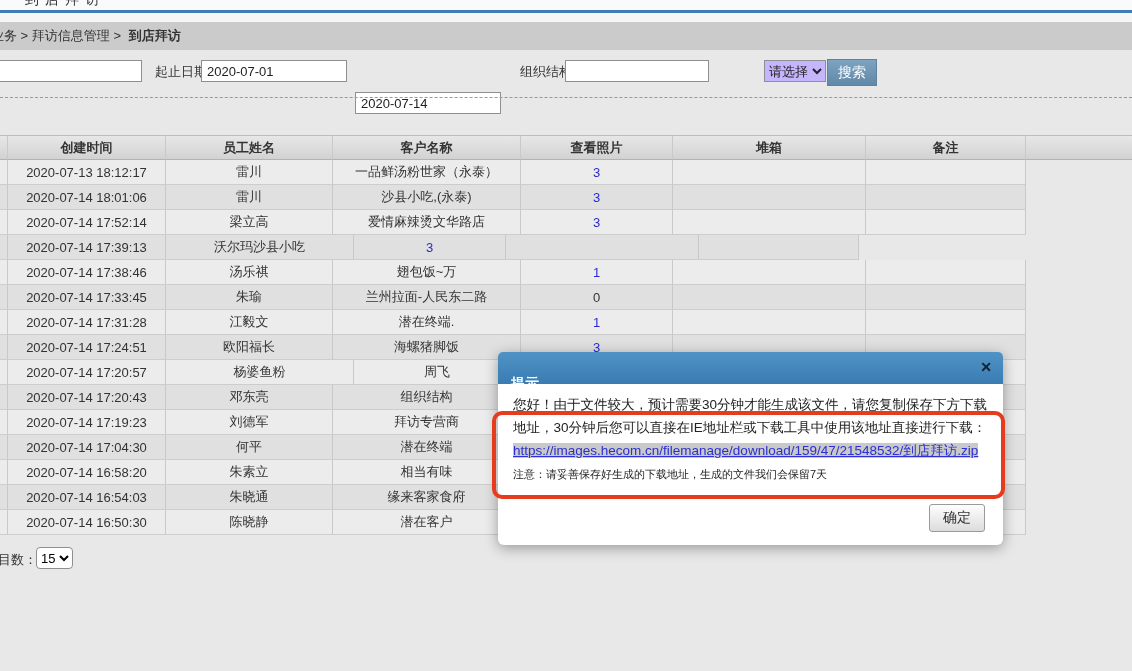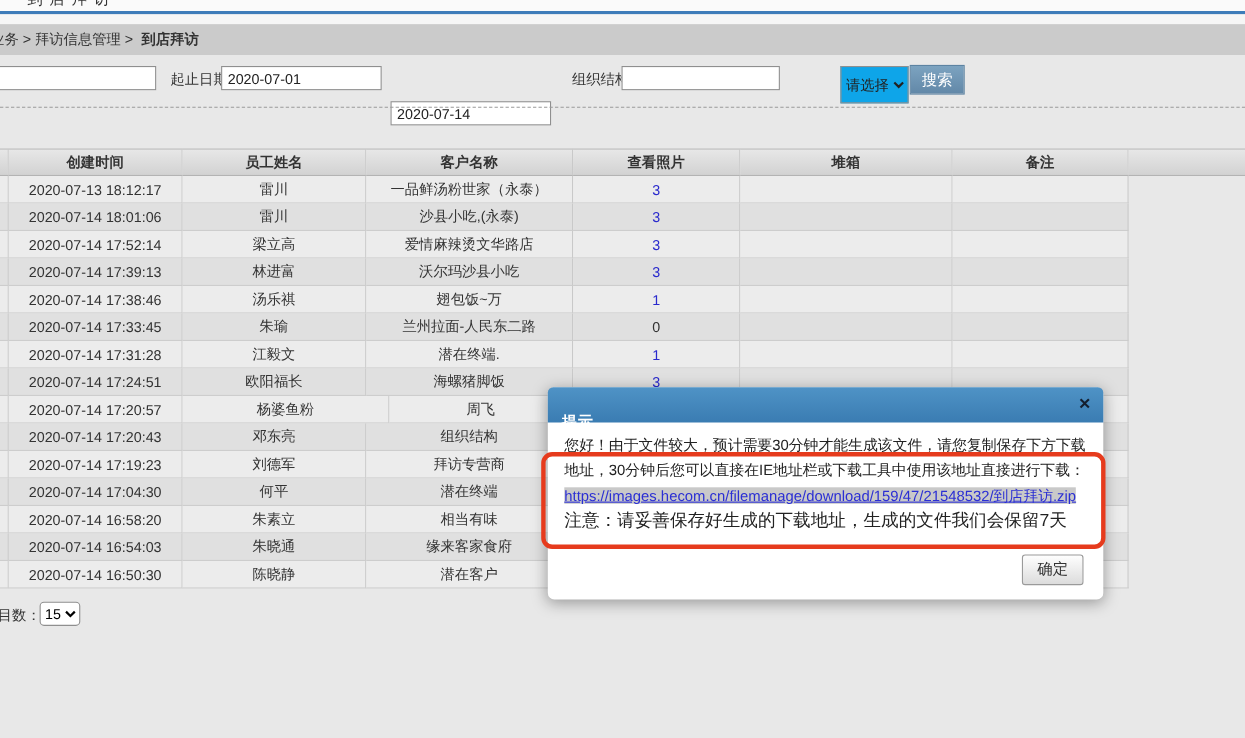--- a/index.html
+++ b/index.html
@@ -17,21 +17,21 @@
   .white-gap { position:absolute; left:0; top:13px; width:100%; height:9px; background:#f6f6f6; }
   .breadcrumb { position:absolute; left:0; top:22px; width:100%; height:28px; background:#cbcbcb;
     line-height:28px; white-space:nowrap; overflow:hidden; }
   .breadcrumb-inner { margin-left:-9px; }
   .breadcrumb-inner .last { font-weight:700; margin-left:4px; }
   
   .searchbar { position:absolute; left:0; top:55px; width:100%; height:36px; }
   .searchbar .lbl { position:absolute; top:8px; font-size:13px; color:#333; }
   .txt { position:absolute; top:5px; height:22px; border:1px solid #8f8f8f; background:#fff;
     font-size:13px; padding:0 5px; font-family:inherit; color:#222; }
-  .sel { position:absolute; top:5px; height:34px; border:1px solid #8f8f8f; background:#0ea5e9;
+  .sel { position:absolute; top:5px; height:22px; border:1px solid #8f8f8f; background:#c4b5fd;
     font-size:13px; font-family:inherit; color:#222; }
   .search-btn { position:absolute; left:827px; top:4px; width:50px; height:27px;
     background:linear-gradient(#7ca3c0,#6288a8); border:1px solid #5c83a2; color:#fff;
     font-size:14px; font-family:inherit; cursor:pointer; }
   .dashed { position:absolute; left:0; top:97px; width:100%; border-top:1px dashed #999; }
   
   .table { position:absolute; left:0; top:135px; width:1132px; }
   .trow { display:flex; height:25px; }
   .cell { display:flex; align-items:center; justify-content:center;
     border-right:1px solid #c9c9c9; border-bottom:1px solid #cdcdcd;
@@ -52,21 +52,21 @@
   .dialog { position:absolute; left:498px; top:352px; width:505px; height:193px;
     background:#fff; border-radius:6px; box-shadow:0 3px 14px rgba(0,0,0,.35); z-index:10; }
   .dialog-header { height:30px; background:linear-gradient(#4f93c6,#3a7cb2);
     border-radius:5px 5px 0 0; color:#fff; font-weight:700; font-size:14px;
     line-height:30px; padding:16px 13px; position:relative; }
   .dialog-close { position:absolute; right:11px; top:0; line-height:30px; color:#141e2e;
     font-weight:700; font-size:14px; cursor:pointer; }
   .dialog-body { padding:9px 15px 0 15px; font-size:13.5px; line-height:23px; color:#222; }
   .dialog-link-line { display:block; }
   .dialog-link { color:#2b2fd4; text-decoration:underline; background:#c9c9c9; word-break:break-all; }
-  .dialog-note { font-size:16px; color:#222; }
+  .dialog-note { font-size:11px; color:#222; }
   .dialog-confirm { position:absolute; right:18px; bottom:13px; padding:4px 13px;
     font-size:14px; color:#333; background:linear-gradient(#fefefe,#dcdcdc);
     border:1px solid #9a9a9a; border-radius:3px; font-family:inherit; cursor:pointer; }
   .red-annotation { position:absolute; left:492px; top:411px; width:513px; height:88px;
     border:4px solid #e63b1d; border-radius:10px; z-index:11; pointer-events:none; }
 </style>
 </head>
 <body>
 
 <div class="top-strip">
@@ -136,21 +136,20 @@
       <div class="cell" style="width: 152px;">
         <a class="photo-link">3</a>
       </div>
       <div class="cell" style="width: 193px;"></div>
       <div class="cell" style="width: 160px;"></div>
       <div class="cell ghost" style="width: 106px;"></div>
     </div>
     <div class="trow even">
       <div class="cell" style="width: 8px;"></div>
       <div class="cell" style="width: 158px;">2020-07-14 17:39:13</div>
-      <div class="cell" style="width: 167px;">林进富</div>
       <div class="cell" style="width: 188px;">沃尔玛沙县小吃</div>
       <div class="cell" style="width: 152px;">
         <a class="photo-link">3</a>
       </div>
       <div class="cell" style="width: 193px;"></div>
       <div class="cell" style="width: 160px;"></div>
       <div class="cell ghost" style="width: 106px;"></div>
     </div>
     <div class="trow odd">
       <div class="cell" style="width: 8px;"></div>

